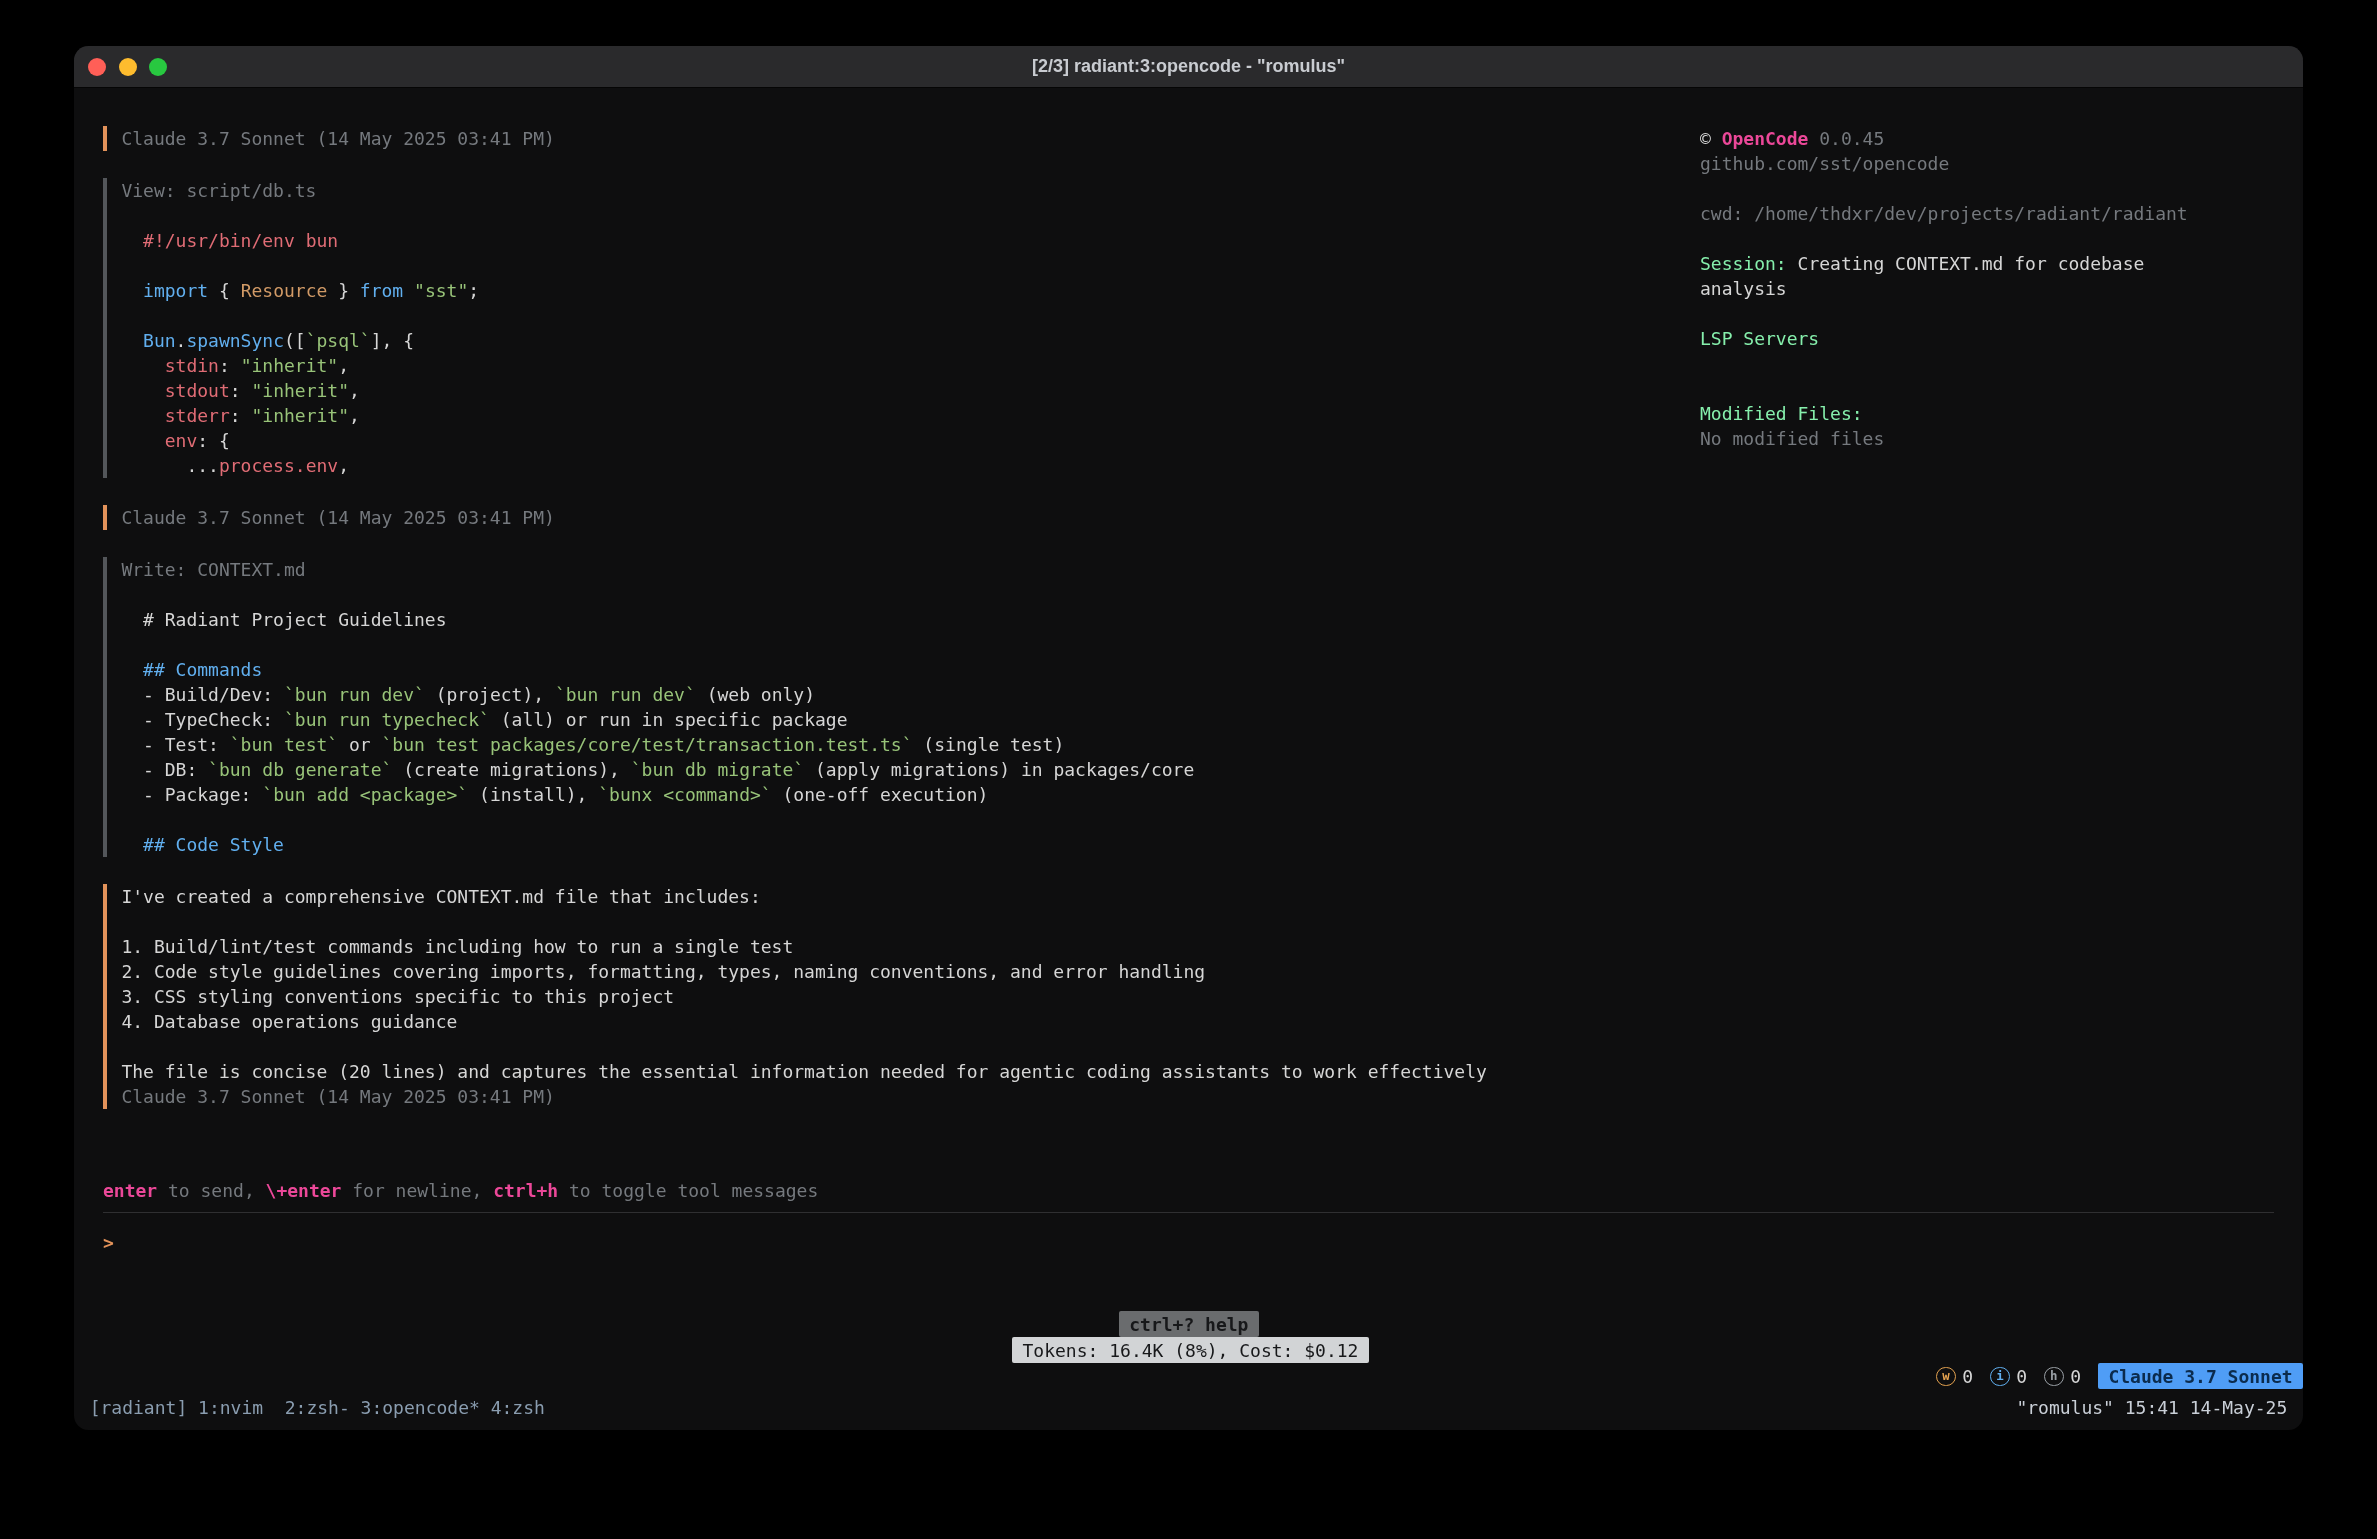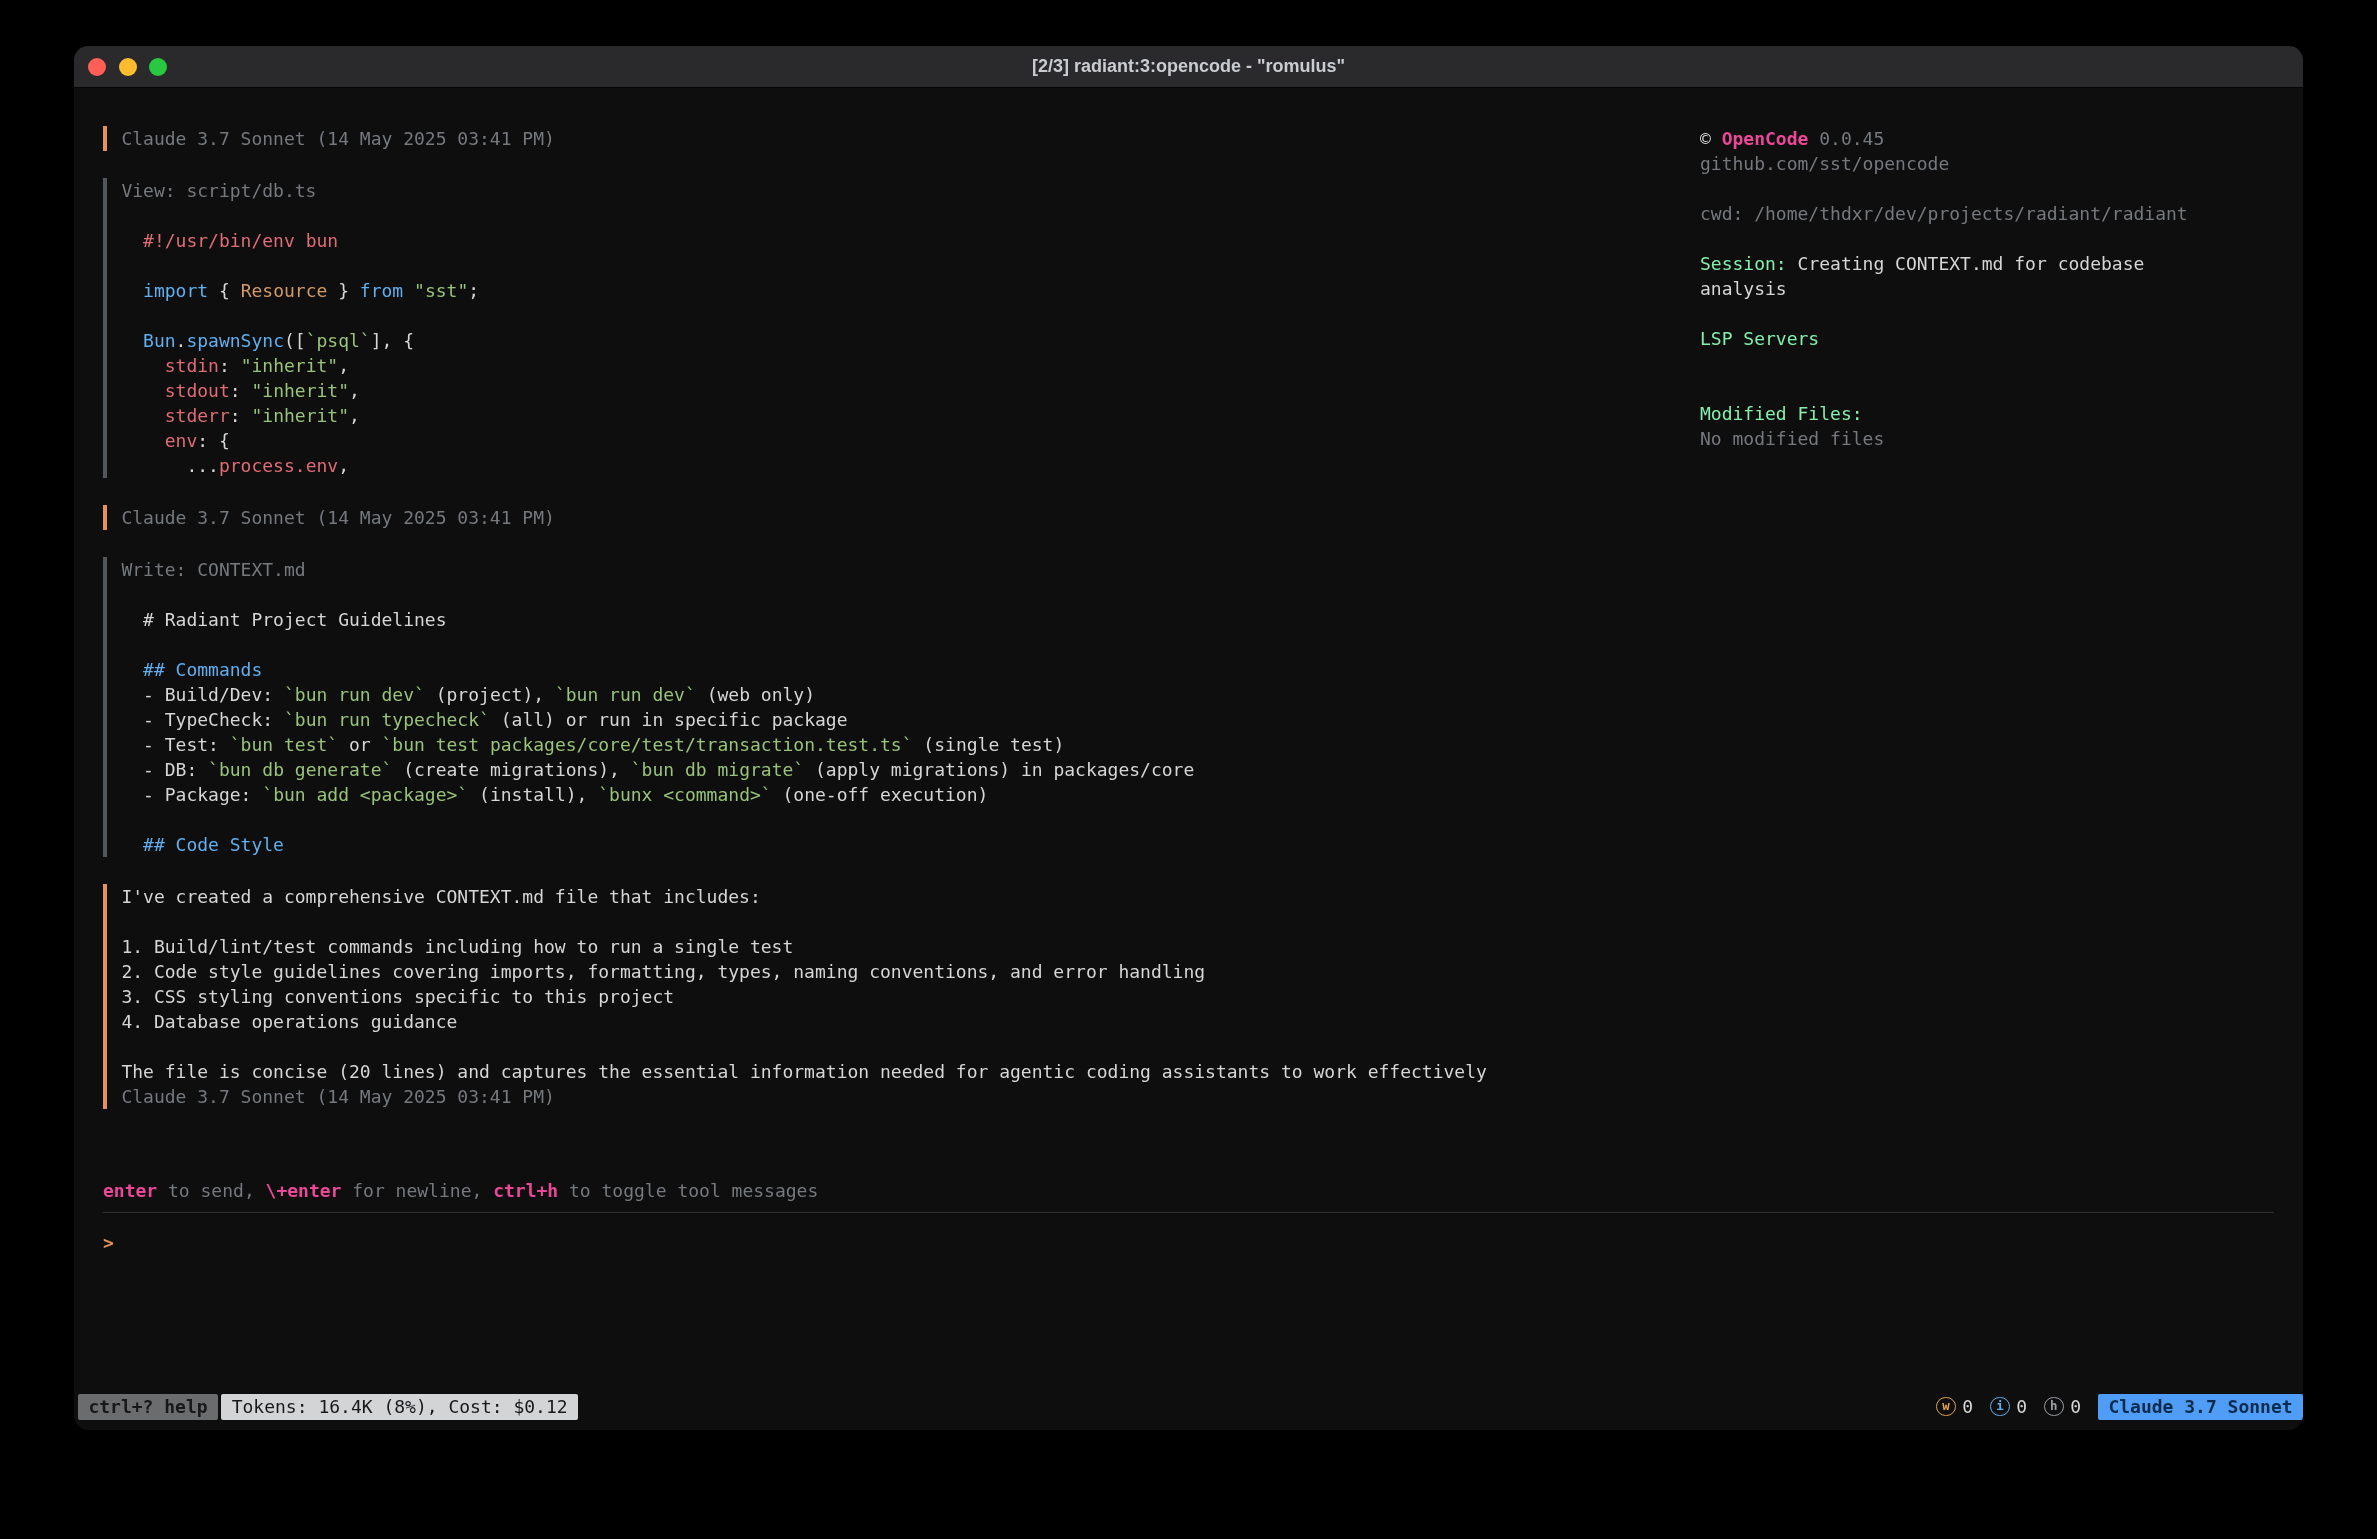--- a/index.html
+++ b/index.html
@@ -47,21 +47,21 @@
   .c-orangeb { color:#86efac; font-weight:normal; }
   .c-red     { color:#e06c75; }
   .c-green   { color:#98c379; }
   .c-blue    { color:#61afef; }
   .c-yellow  { color:#d19a66; }
   .help-line { margin:42px 29px 0; white-space:pre-wrap; }
   .divider   { height:1.3px; background:#2f2f31; margin:9px 29px 0; }
   .prompt-line { margin:17px 29px 0; }
   .prompt-char { font-weight:bold; }
   .flex-spacer { flex:1; }
-  .status-bar { display:flex; align-items:center; padding-left:4px; flex-shrink:0; }
+  .status-bar { display:flex; align-items:center; padding-left:4px; flex-shrink:0;flex-direction:column; }
   .chip {
     display:inline-flex; align-items:center; height:26px;
     padding:0 10.4px; border-radius:2px; white-space:pre;
   }
   .chip-help   { background:#6a6c6e; color:#17181a; font-weight:bold; margin-right:3.3px; }
   .chip-tokens { background:#d2d4d6; color:#17181a; }
   .status-right { margin-left:auto; display:flex; align-items:center; gap:17px; }
   .diag { display:inline-flex; align-items:center; gap:6.5px; }
   .diag-badge {
     width:19.6px; height:19.6px; border-radius:50%;
@@ -185,16 +185,20 @@
           <span class="diag-count">0</span>
         </span>
         <span class="diag diag-hint">
           <span class="diag-badge">h</span>
           <span class="diag-count">0</span>
         </span>
         <span class="chip chip-model">Claude 3.7 Sonnet</span>
       </span>
     </div>
 
+    <div class="tmux-bar">
+      <span class="tmux-left">[radiant] 1:nvim  2:zsh- 3:opencode* 4:zsh</span>
+      <span class="tmux-right">"romulus" 15:41 14-May-25</span>
+    </div>
 
   </div>
 </div>
 
 
 </body></html>

